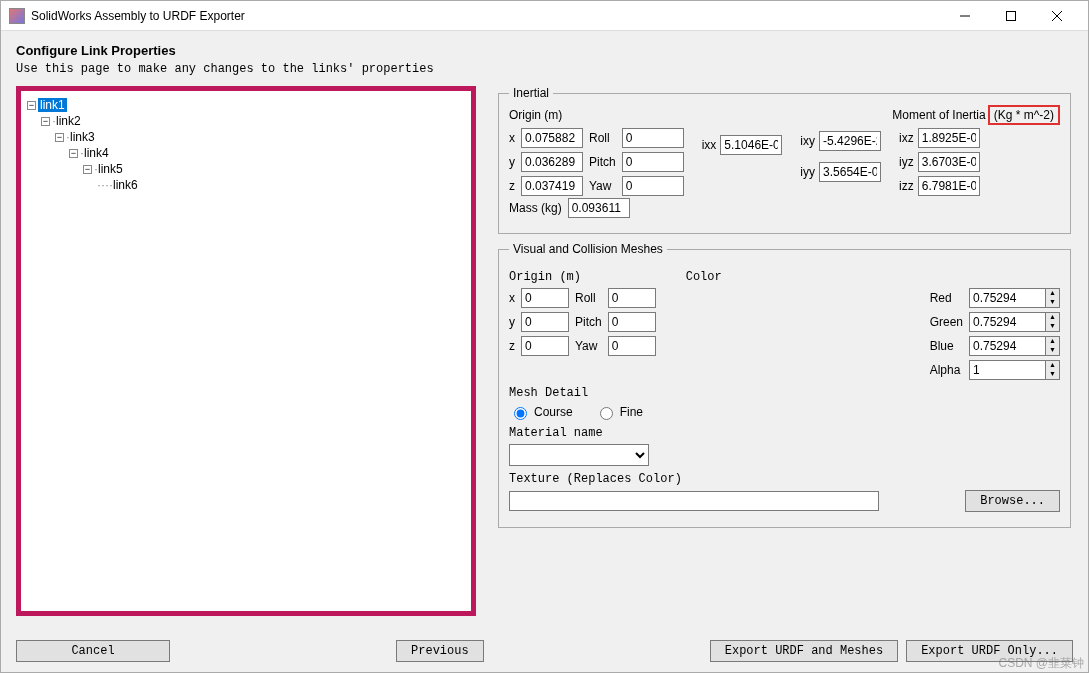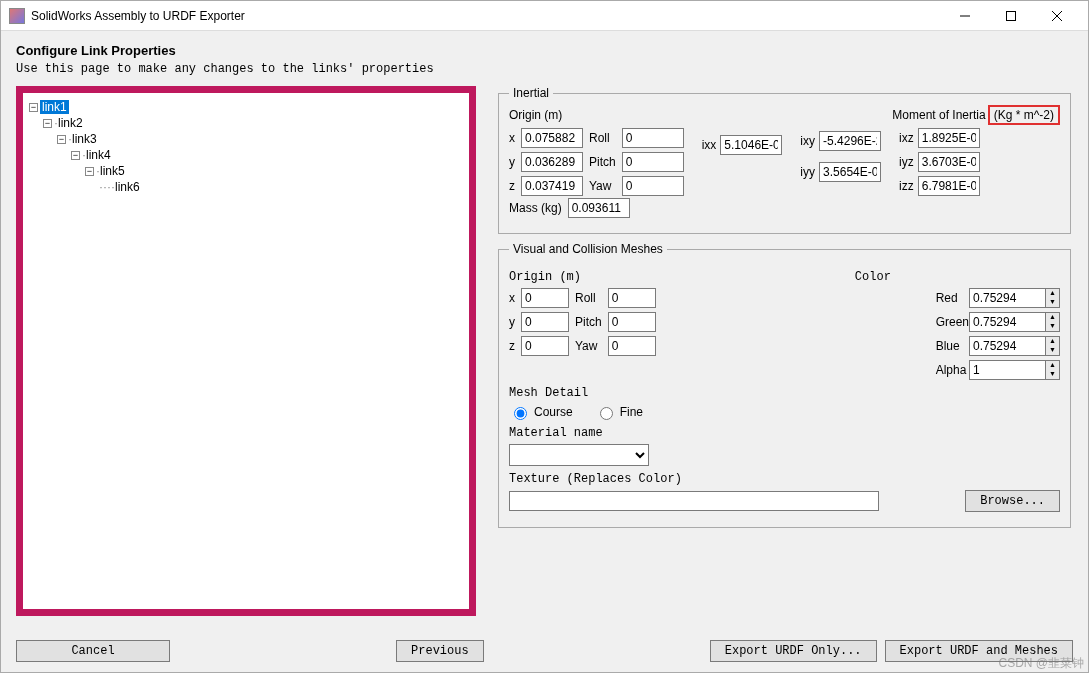--- a/index.html
+++ b/index.html
@@ -7,35 +7,35 @@
 .window { width: 1089px; height: 673px; background: #f0f0f0; border: 1px solid #aaa; position: relative; }
 .titlebar { height: 30px; background: #fff; display: flex; align-items: center; padding: 0 8px; border-bottom: 1px solid #ddd; }
 .titlebar .app-icon { width: 16px; height: 16px; margin-right: 6px; background: linear-gradient(135deg,#d77,#77d); border: 1px solid #888; }
 .titlebar .title { flex: 1; }
 .titlebar .winbtn { width: 46px; height: 30px; display: flex; align-items: center; justify-content: center; }
 .titlebar .winbtn svg { width: 10px; height: 10px; }
 .content { padding: 8px 15px; }
 .page-title { font-weight: bold; font-size: 13px; margin: 4px 0; }
 .page-sub { font-family: "Courier New", monospace; margin-bottom: 10px; }
 .main { display: flex; gap: 20px; }
-.tree-panel { width: 460px; height: 530px; background: #fff; border: 7px solid #be185d; padding: 6px; font-family: "Courier New", monospace; }
+.tree-panel { width: 460px; height: 530px; background: #fff; border: 5px solid #be185d; padding: 6px; font-family: "Courier New", monospace; }
 .tree-node { white-space: nowrap; line-height: 16px; }
 .tree-node .toggle { display: inline-block; width: 9px; height: 9px; border: 1px solid #888; text-align: center; line-height: 7px; font-size: 9px; margin-right: 2px; vertical-align: middle; font-family: sans-serif; }
 .tree-node .dots { color: #888; }
 .tree-node.selected > .lbl { background: #0078d7; color: #fff; padding: 0 2px; }
 .right-panel { flex: 1; display: flex; flex-direction: column; gap: 8px; }
 fieldset { border: 1px solid #aaa; padding: 8px 10px 12px 10px; }
 legend { font-weight: normal; font-size: 12px; padding: 0 4px; }
 .row { display: flex; align-items: center; gap: 6px; margin: 3px 0; }
 .lblr { text-align: right; display: inline-block; }
 input[type=text] { border: 1px solid #7a7a7a; height: 20px; padding: 1px 3px; background: #fff; font-family: inherit; font-size: 12px; }
 input[type=text].num { width: 62px; }
 input[type=text].num2 { width: 48px; }
 .section-label { font-family: "Courier New", monospace; margin: 6px 0 4px 0; }
-.color-grid { display: grid; grid-template-columns: auto auto; gap: 4px 0; justify-content: end; align-items: center; }
+.color-grid { display: grid; grid-template-columns: auto auto; gap: 4px 6px; justify-content: end; align-items: center; }
 .spinner { display: inline-flex; }
 .spinner input { width: 77px; }
 .spinner .arrows { width: 14px; display: flex; flex-direction: column; border: 1px solid #7a7a7a; border-left: none; }
 .spinner .arrows span { flex: 1; font-size: 7px; text-align: center; line-height: 8px; background: #e9e9e9; }
 select { border: 1px solid #7a7a7a; height: 22px; background: #fff; }
 .btn { border: 1px solid #7a7a7a; background: #e1e1e1; padding: 2px 14px; height: 22px; font-family: "Courier New", monospace; cursor: pointer; }
 .footer { position: absolute; bottom: 10px; left: 15px; right: 15px; display: flex; gap: 8px; align-items: center; }
 .footer .spacer { flex: 1; }
 .highlight { border: 2px solid #e03030; padding: 1px 4px; margin-left: 2px; }
 .watermark { position: absolute; right: 4px; bottom: 0px; color: rgba(120,120,120,0.6); font-size: 12px; pointer-events: none; }
@@ -154,21 +154,21 @@
                 <input type="text" class="num2" value="0" style="">
                 <span>Pitch</span>
                 <input type="text" class="num2" value="0" style="">
                 <span class="lblr">z</span>
                 <input type="text" class="num2" value="0" style="">
                 <span>Yaw</span>
                 <input type="text" class="num2" value="0" style="">
               </div>
             </div>
             <div style="flex:1">
-              <div class="section-label" style="text-align:center">Color</div>
+              <div class="section-label" style="">Color</div>
               <div class="color-grid">
                 <span>Red</span>
                 <span class="spinner">
                     <input type="text" value="0.75294" style="">
                     <span class="arrows">
                       <span>▲</span>
                       <span>▼</span>
                     </span>
                   </span>
                 <span>Green</span>
@@ -223,18 +223,18 @@
         </fieldset>
       </div>
     </div>
   </div>
 
   <div class="footer">
     <button class="btn" style="width:154px">Cancel</button>
     <div class="spacer"></div>
     <button class="btn">Previous</button>
     <div class="spacer"></div>
+    <button class="btn">Export URDF and Meshes</button>
     <button class="btn">Export URDF Only...</button>
-    <button class="btn">Export URDF and Meshes</button>
   </div>
 
   <div class="watermark">CSDN @韭菜钟</div>
 </div>
 
 </body></html>

